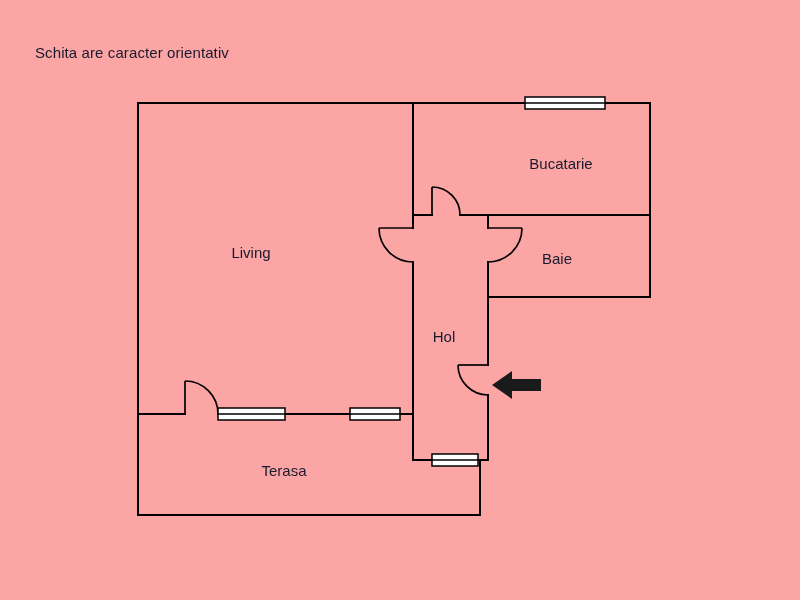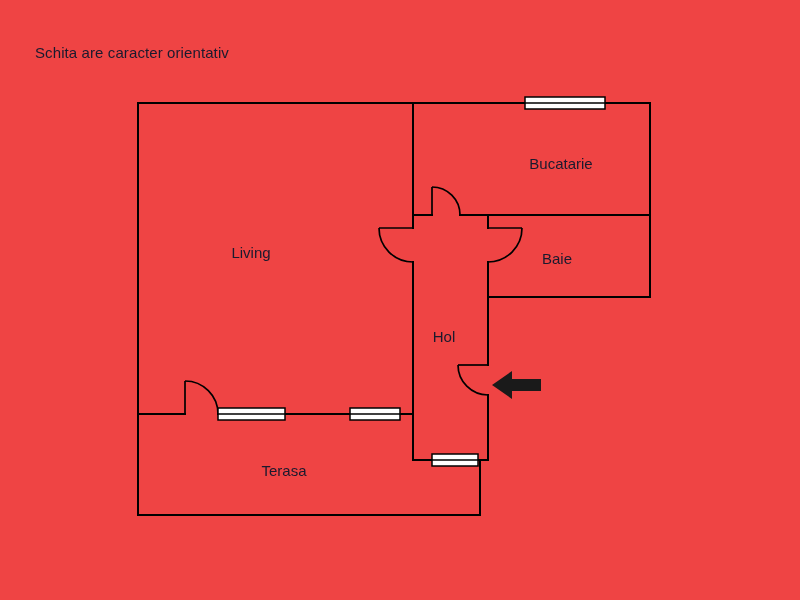--- a/index.html
+++ b/index.html
@@ -4,21 +4,21 @@
 <style>
   html, body {
     margin: 0;
     padding: 0;
     background: #ffffff;
   }
   .stage {
     position: relative;
     width: 800px;
     height: 600px;
-    background: #ef4444;
+    background: #fca5a5;
     font-family: "Liberation Sans", sans-serif;
     overflow: hidden;
   }
   .disclaimer {
     position: absolute;
     left: 35px;
     top: 44px;
     font-size: 15px;
     color: #1a1a2e;
     letter-spacing: 0.1px;

